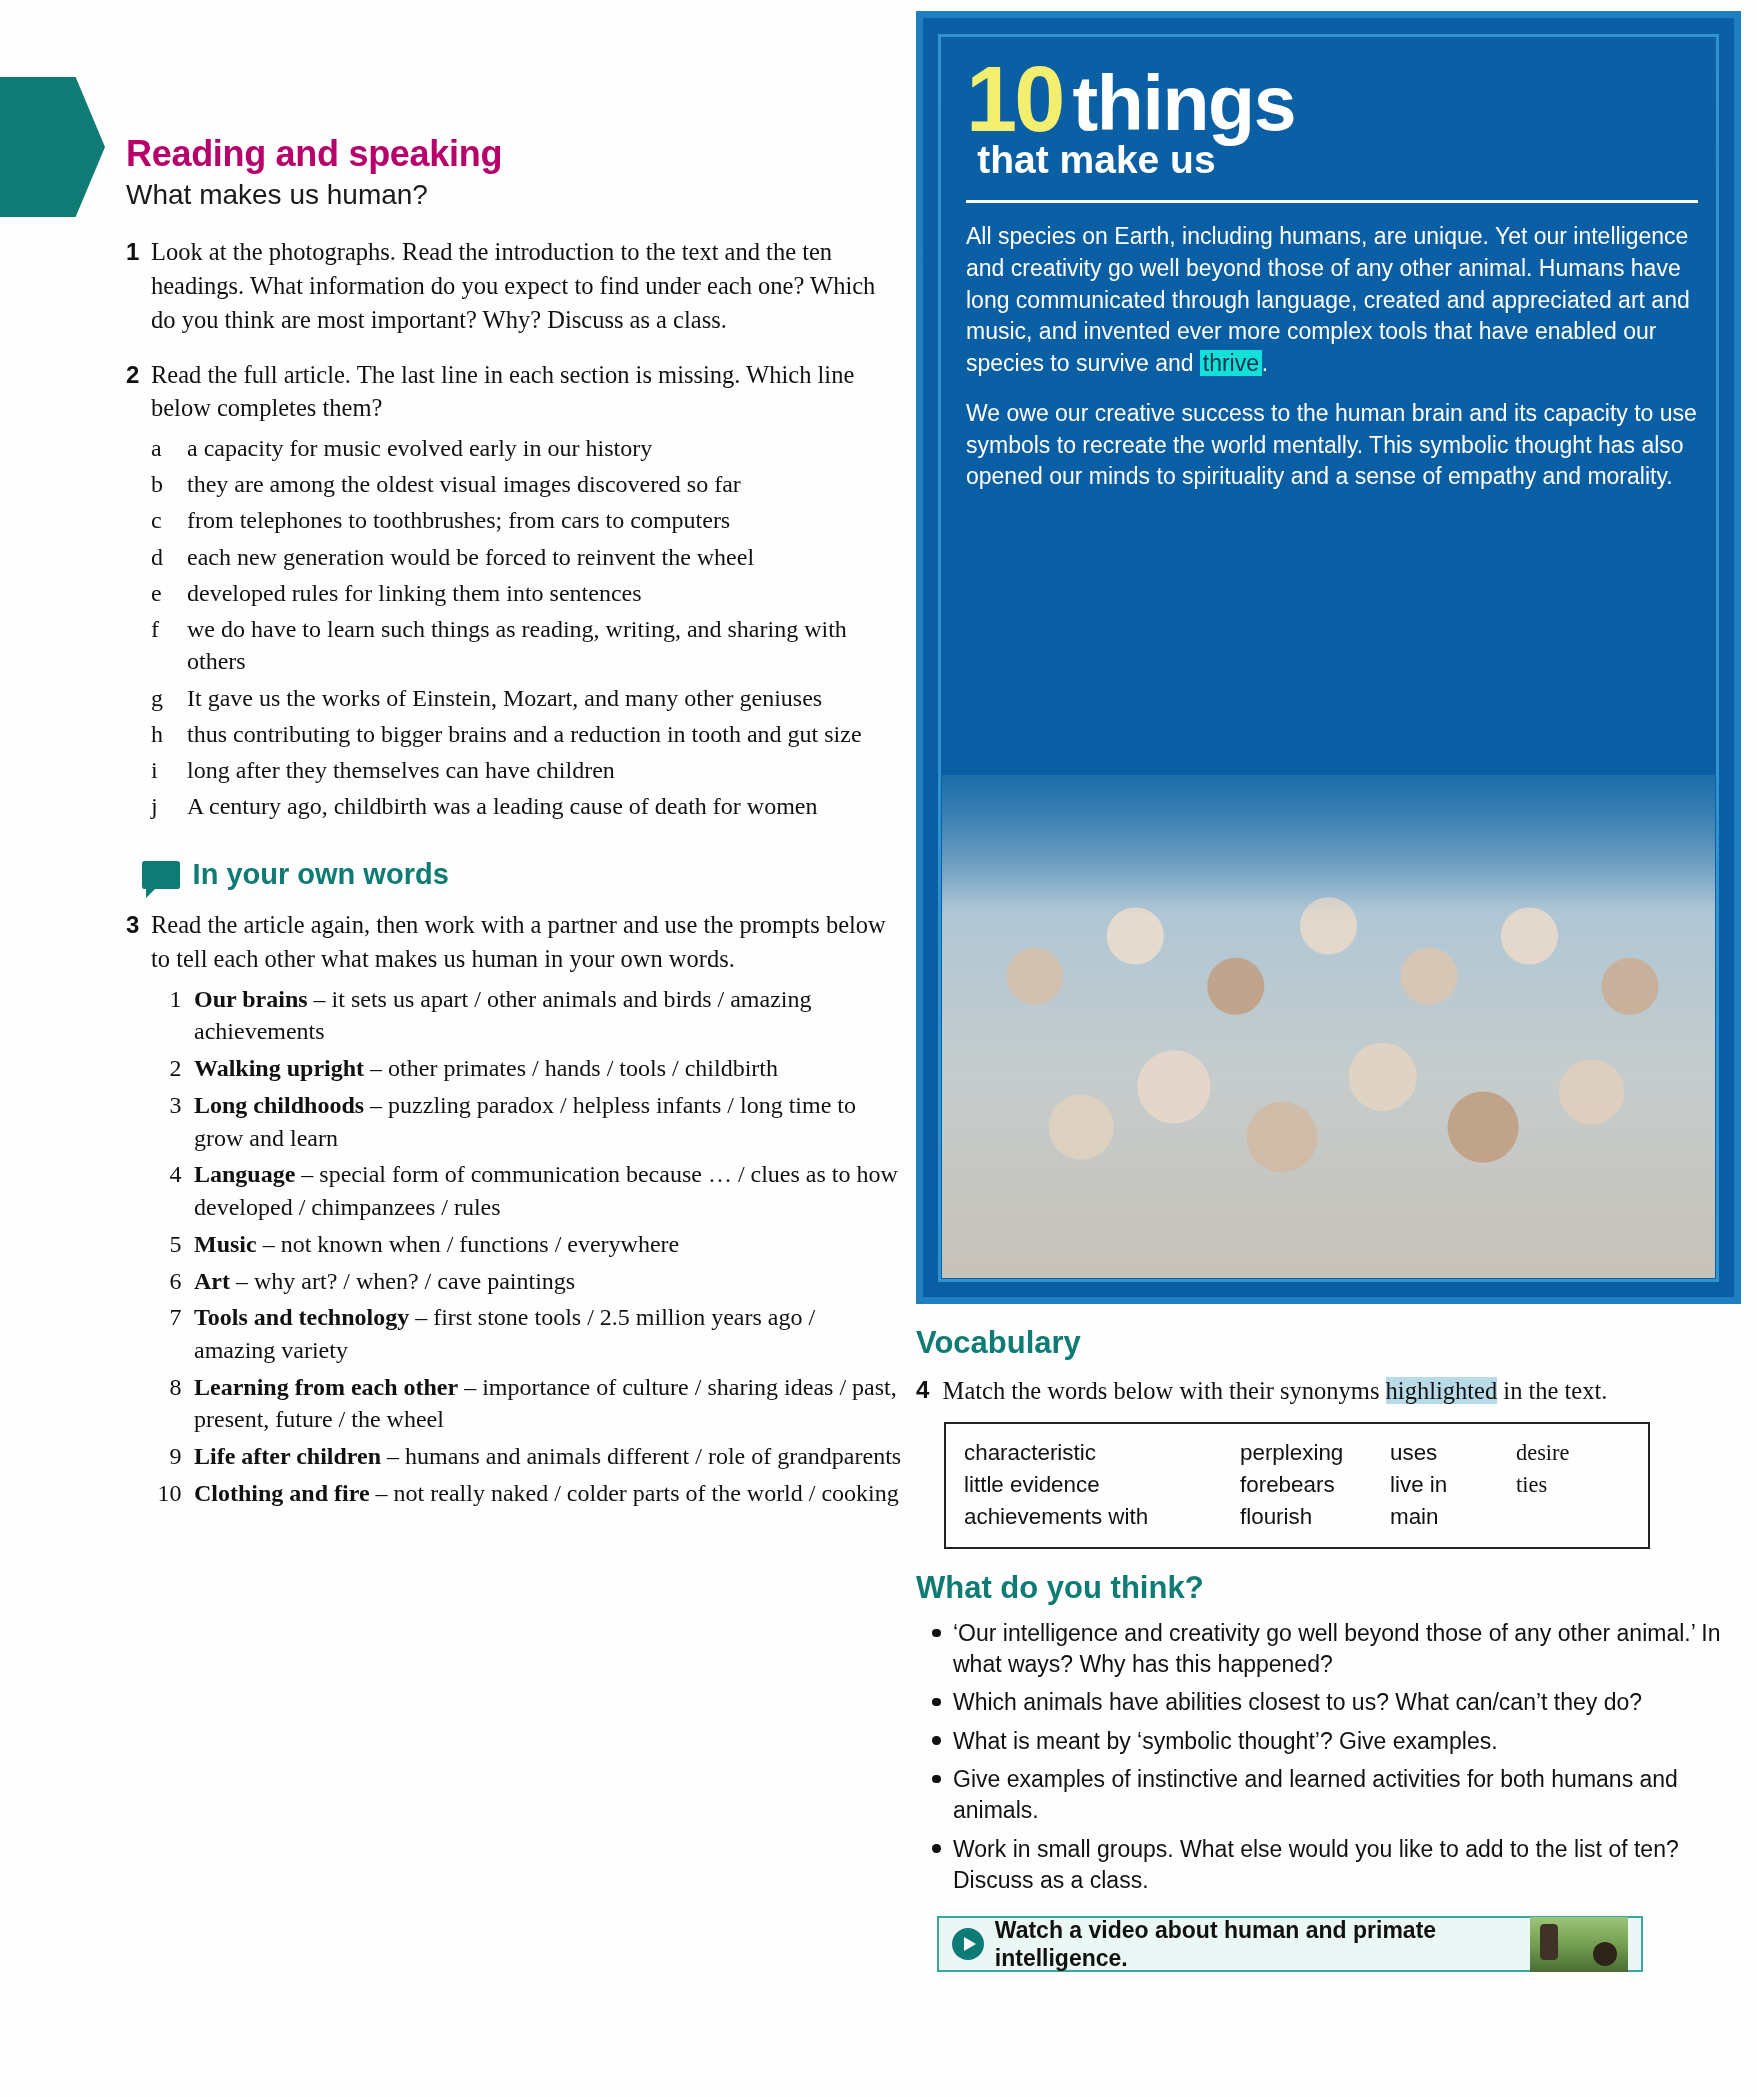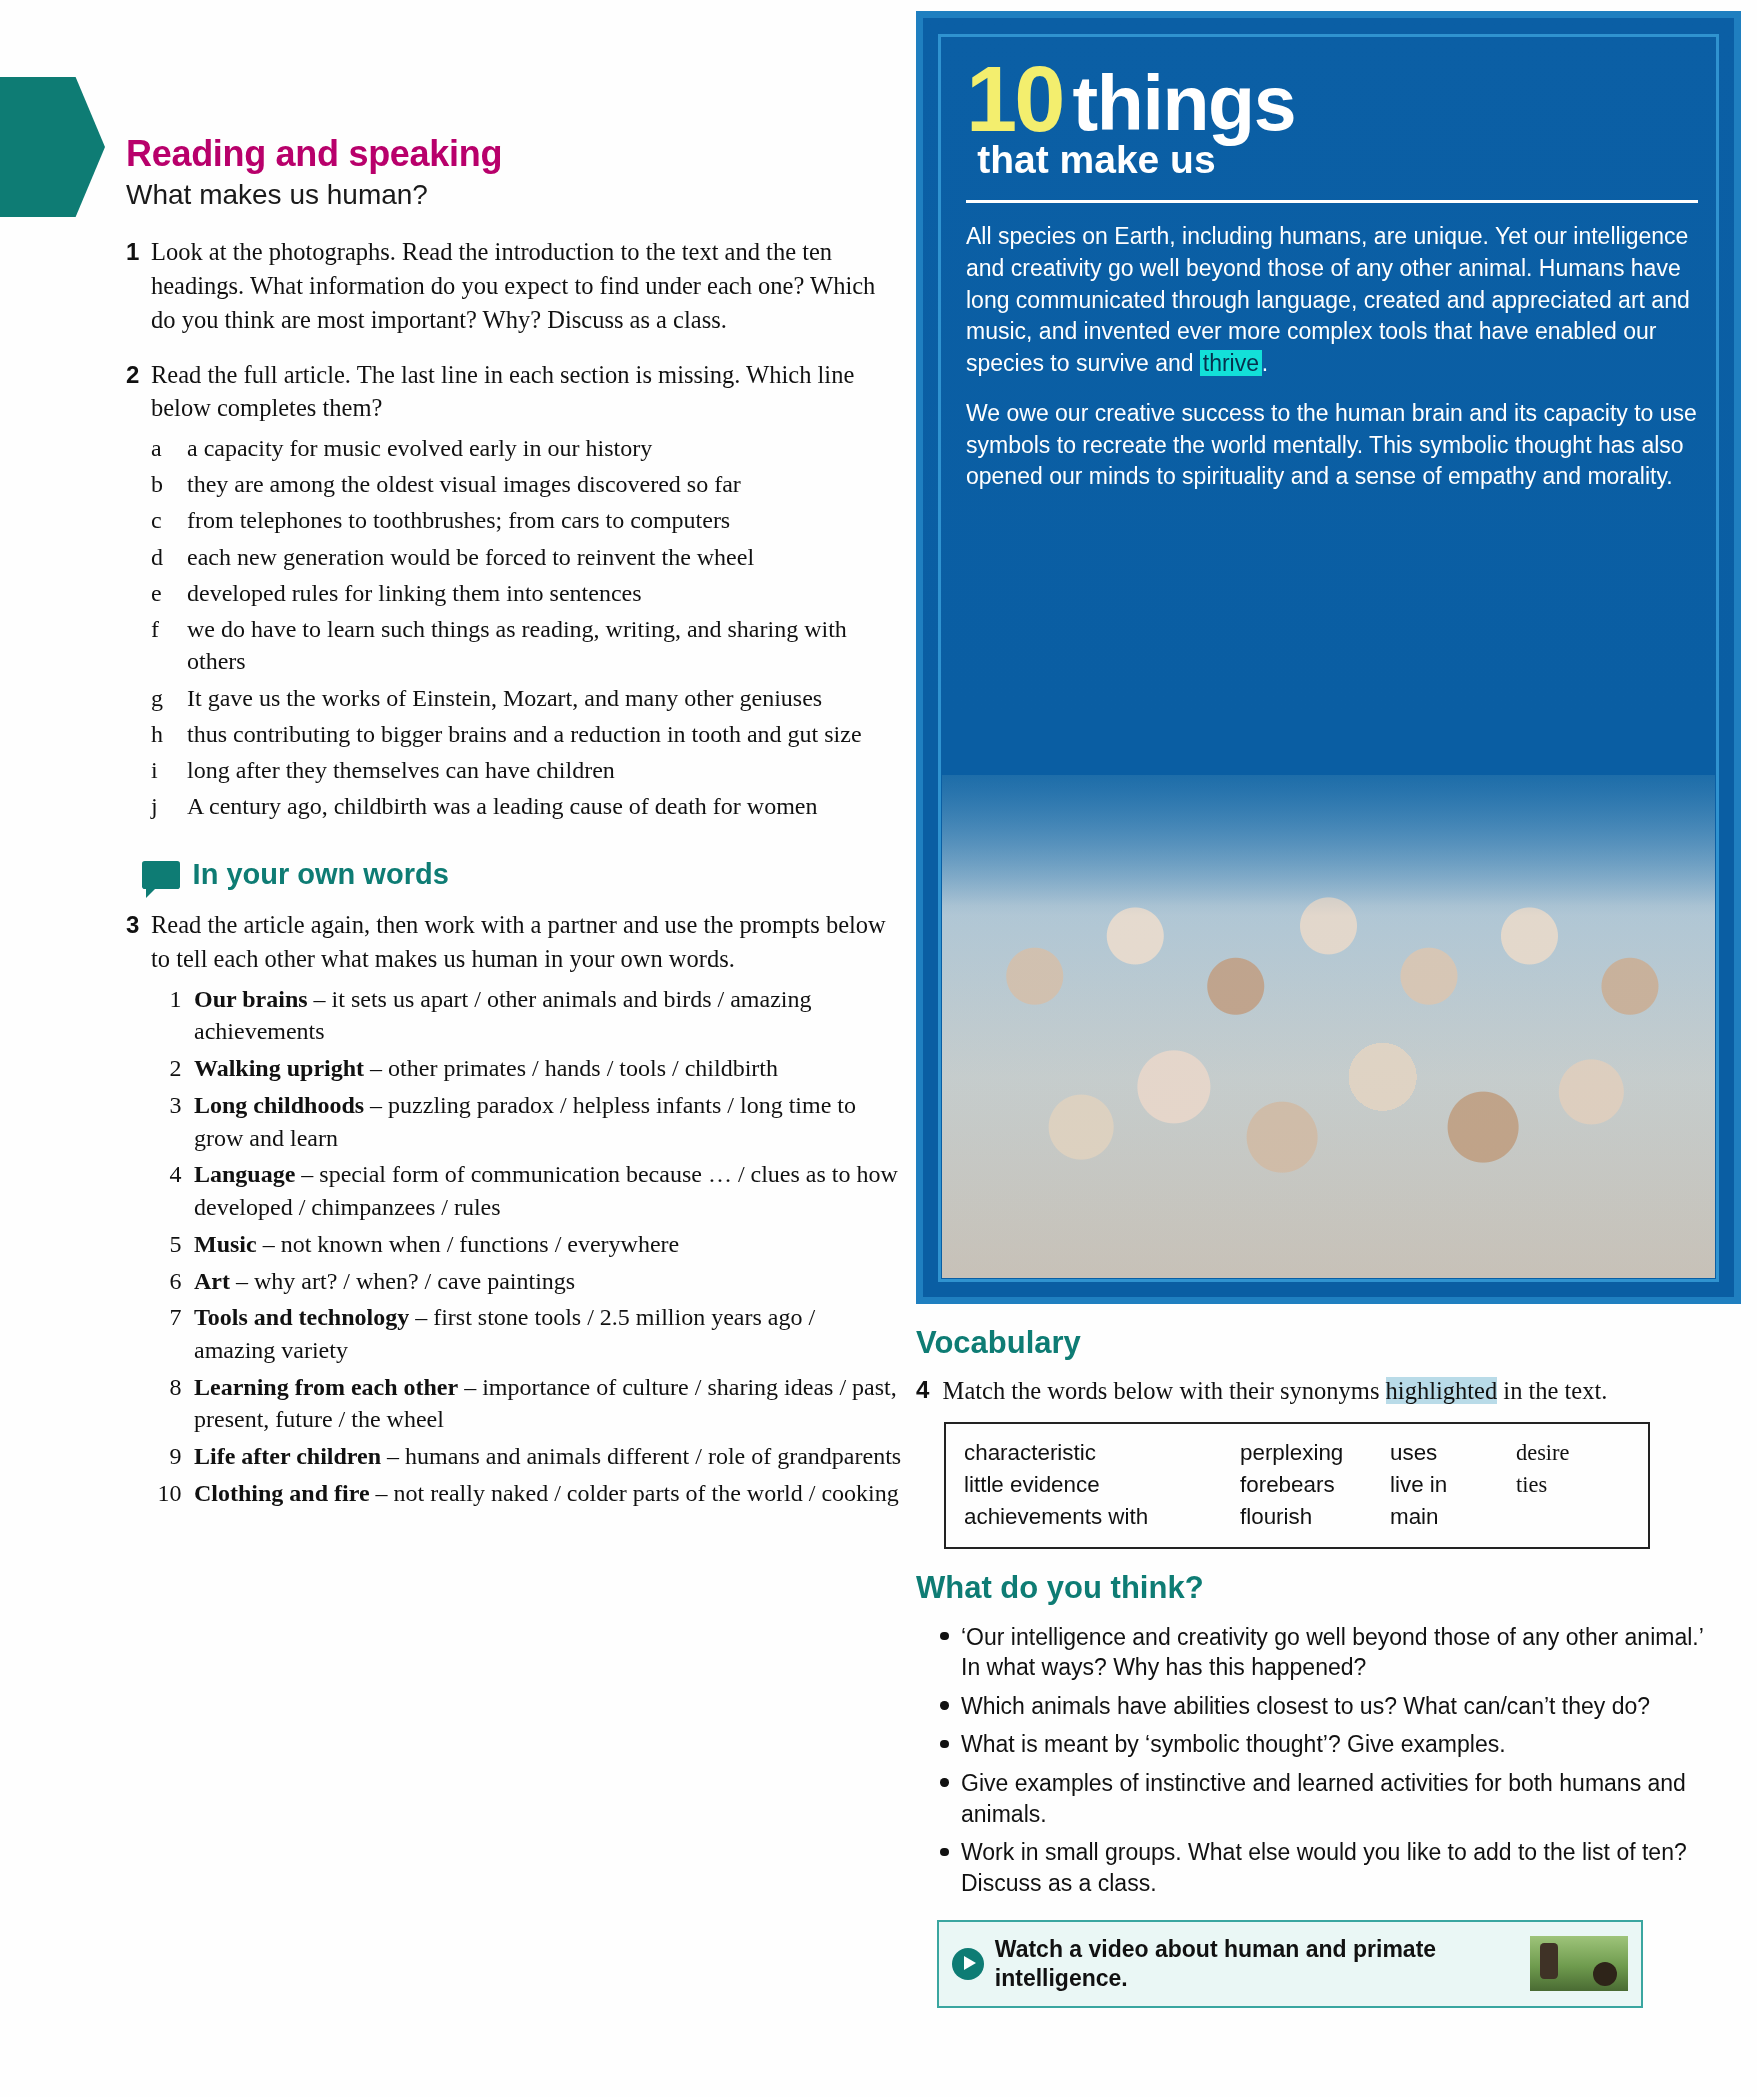--- a/index.html
+++ b/index.html
@@ -297,21 +297,21 @@
     line-height: 1.42;
     color: #111;
   }
   .vc1 { flex: 0 0 276px; }
   .vc2 { flex: 0 0 150px; }
   .vc3 { flex: 0 0 126px; }
   .vc4 { flex: 1; font-family: Liberation Serif, serif; }
 
   ul.bullets {
     list-style: none;
-    margin: 16px;
+    margin: 8px;
     padding: 0;
   }
   ul.bullets li {
     position: relative;
     padding-left: 29px;
     font-family: "Liberation Sans", sans-serif;
     font-size: 23px;
     line-height: 1.34;
     color: #111;
     margin-bottom: 7.7px;
@@ -331,21 +331,21 @@
     margin-top: 21px;
     margin-left: 21px;
     border: 2.1px solid #3aa6a0;
     background: #eaf7f5;
     width: 706px;
     box-sizing: border-box;
     padding: 9.8px 12.6px;
     display: flex;
     align-items: center;
     gap: 11.2px;
-    height: 88px;
+    height: 56px;
   }
   .play {
     flex: 0 0 32px;
     width: 32px;
     height: 32px;
     border-radius: 50%;
     background: #0e7c74;
     position: relative;
   }
   .play:after {

